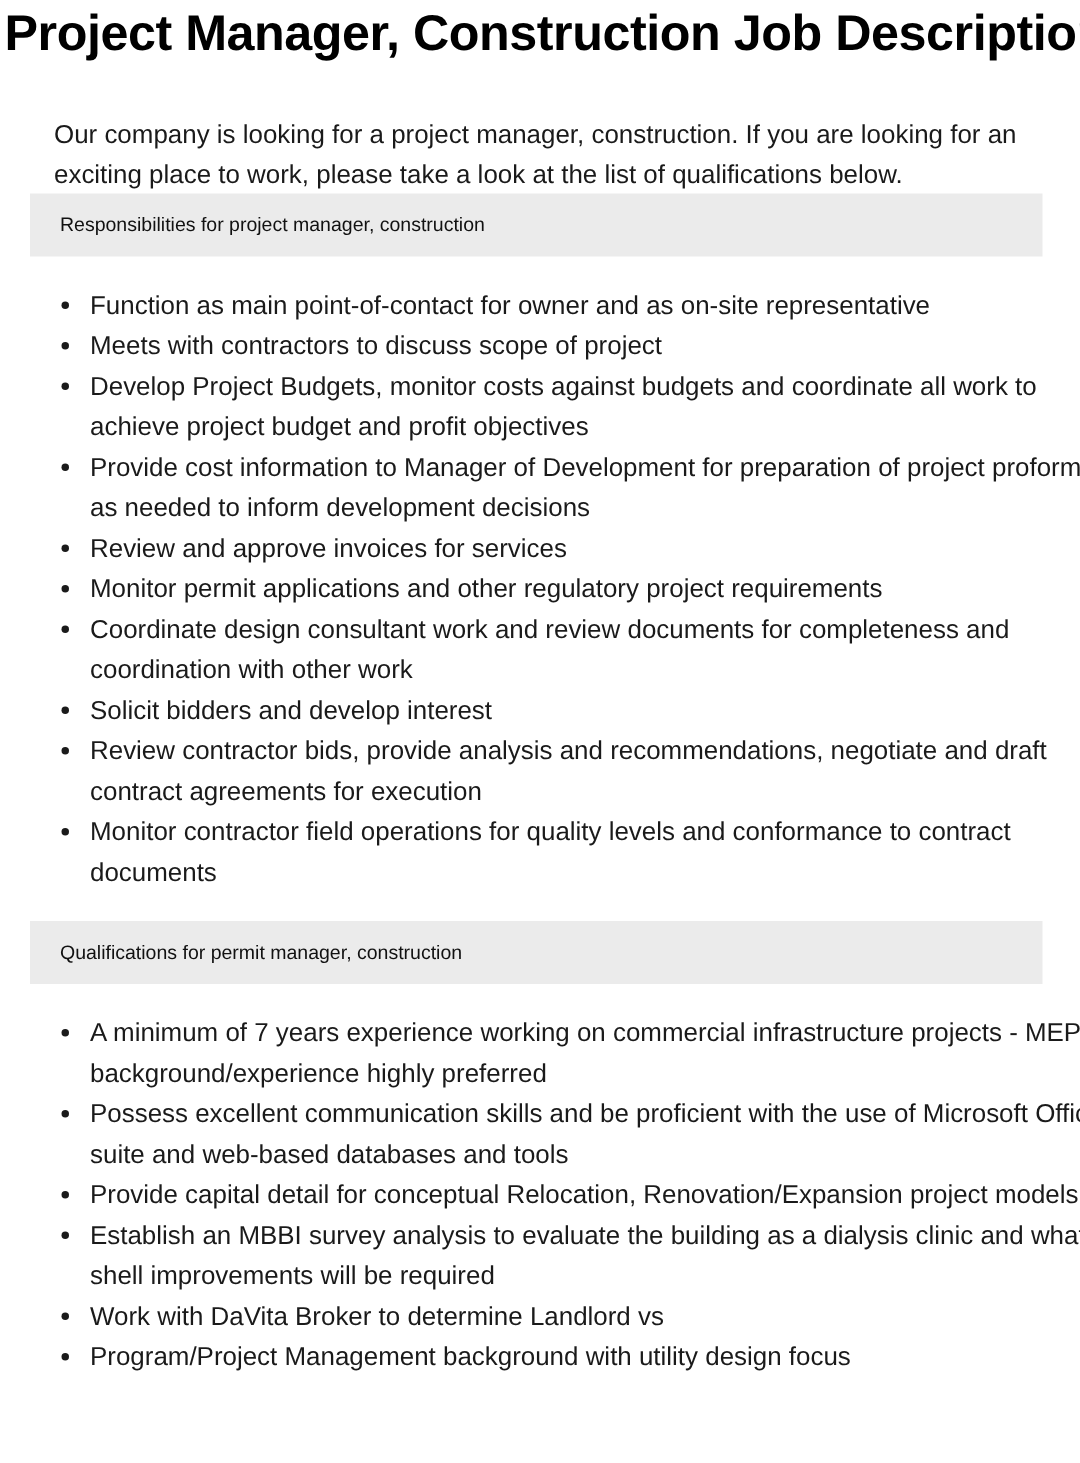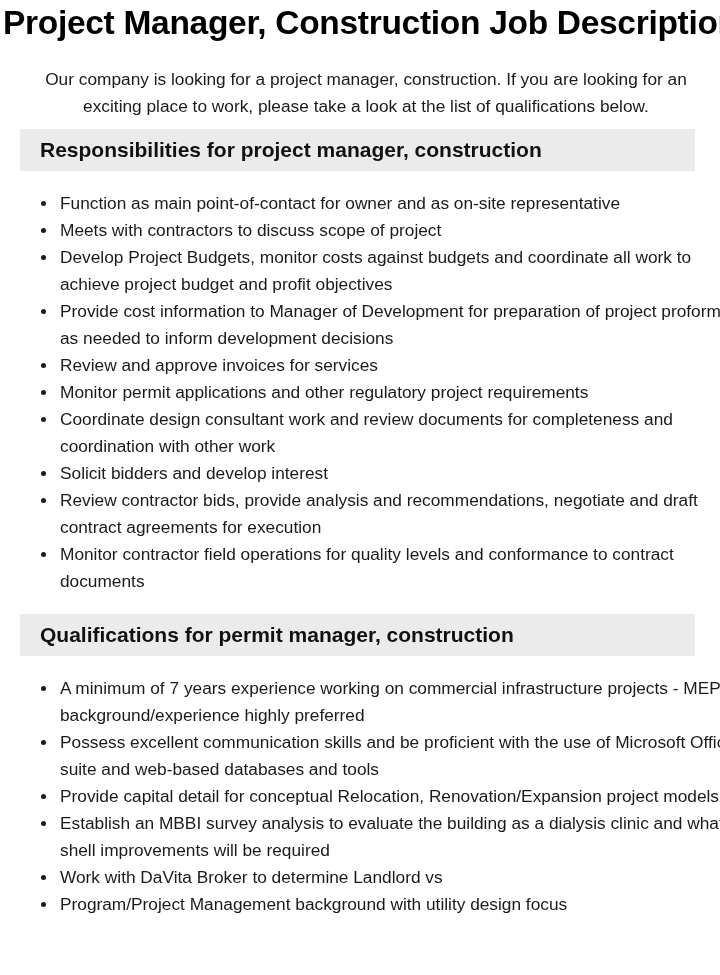--- a/index.html
+++ b/index.html
@@ -10,28 +10,28 @@
   }
   .title {
     margin: 0; padding: 0;
     position: absolute; left: 3px; top: 2px;
     font-size: 33.5px; font-weight: bold; line-height: 42px;
     letter-spacing: -0.3px; color: #000;
     white-space: nowrap;
   }
   .intro {
     position: absolute; left: 20px; top: 60px; width: 680px;
-    margin: 6px;
-    font-size: 17.3px; line-height: 27px; color: #1a1a1a; text-align: center;
+    margin: 16px;
+    font-size: 17.3px; line-height: 27px; color: #1a1a1a;
   }
   .section-header {
     position: absolute; left: 20px; width: 675px; height: 42px;
     background: #ebebeb;
     box-sizing: border-box; padding-left: 20px;
-    font-size: 21px; font-weight: bold; line-height: 42px; color: #111;
+    font-size: 13px; font-weight: normal; line-height: 42px; color: #111;
   }
   ul.items {
     position: absolute; left: 20px; width: 680px;
     margin: 0; padding: 0 0 0 40px; list-style: none;
   }
   ul.items li {
     position: relative;
     font-size: 17.3px; line-height: 27px; color: #1a1a1a;
   }
   ul.items li::before {

